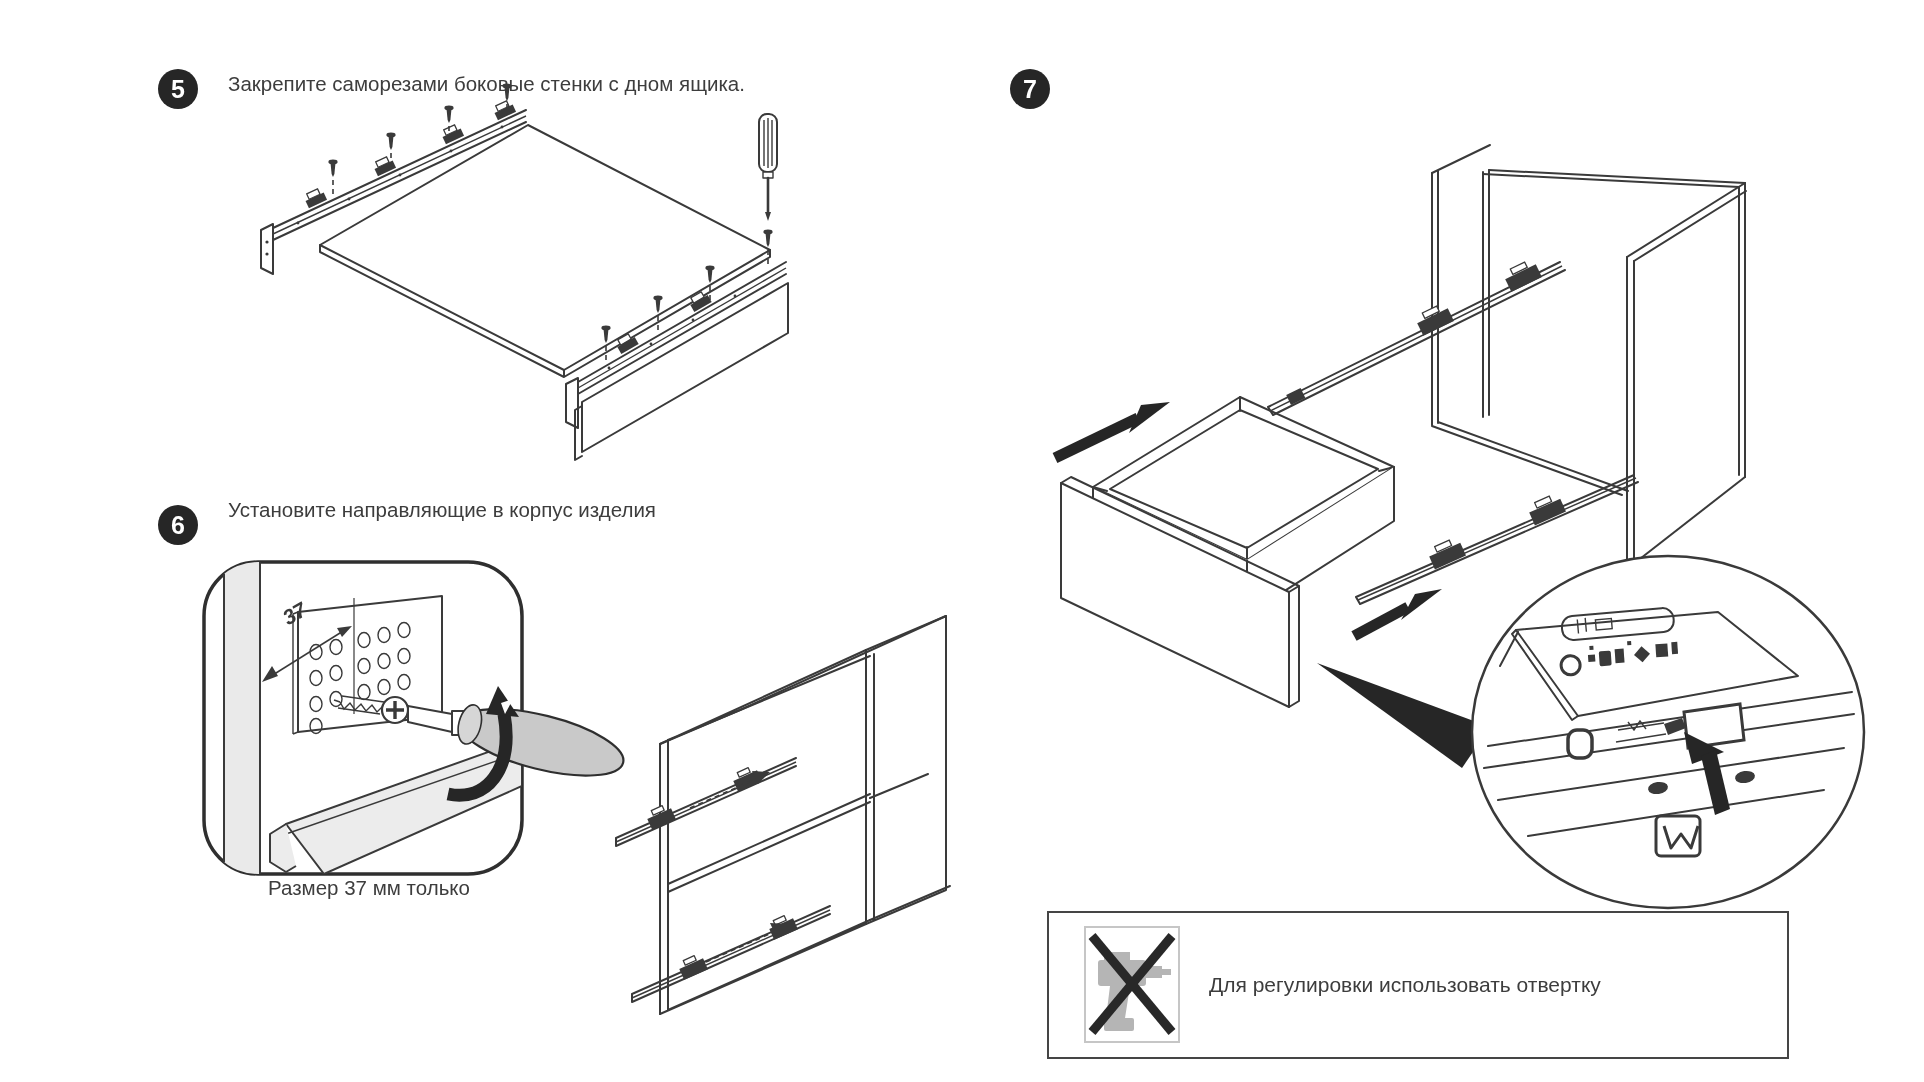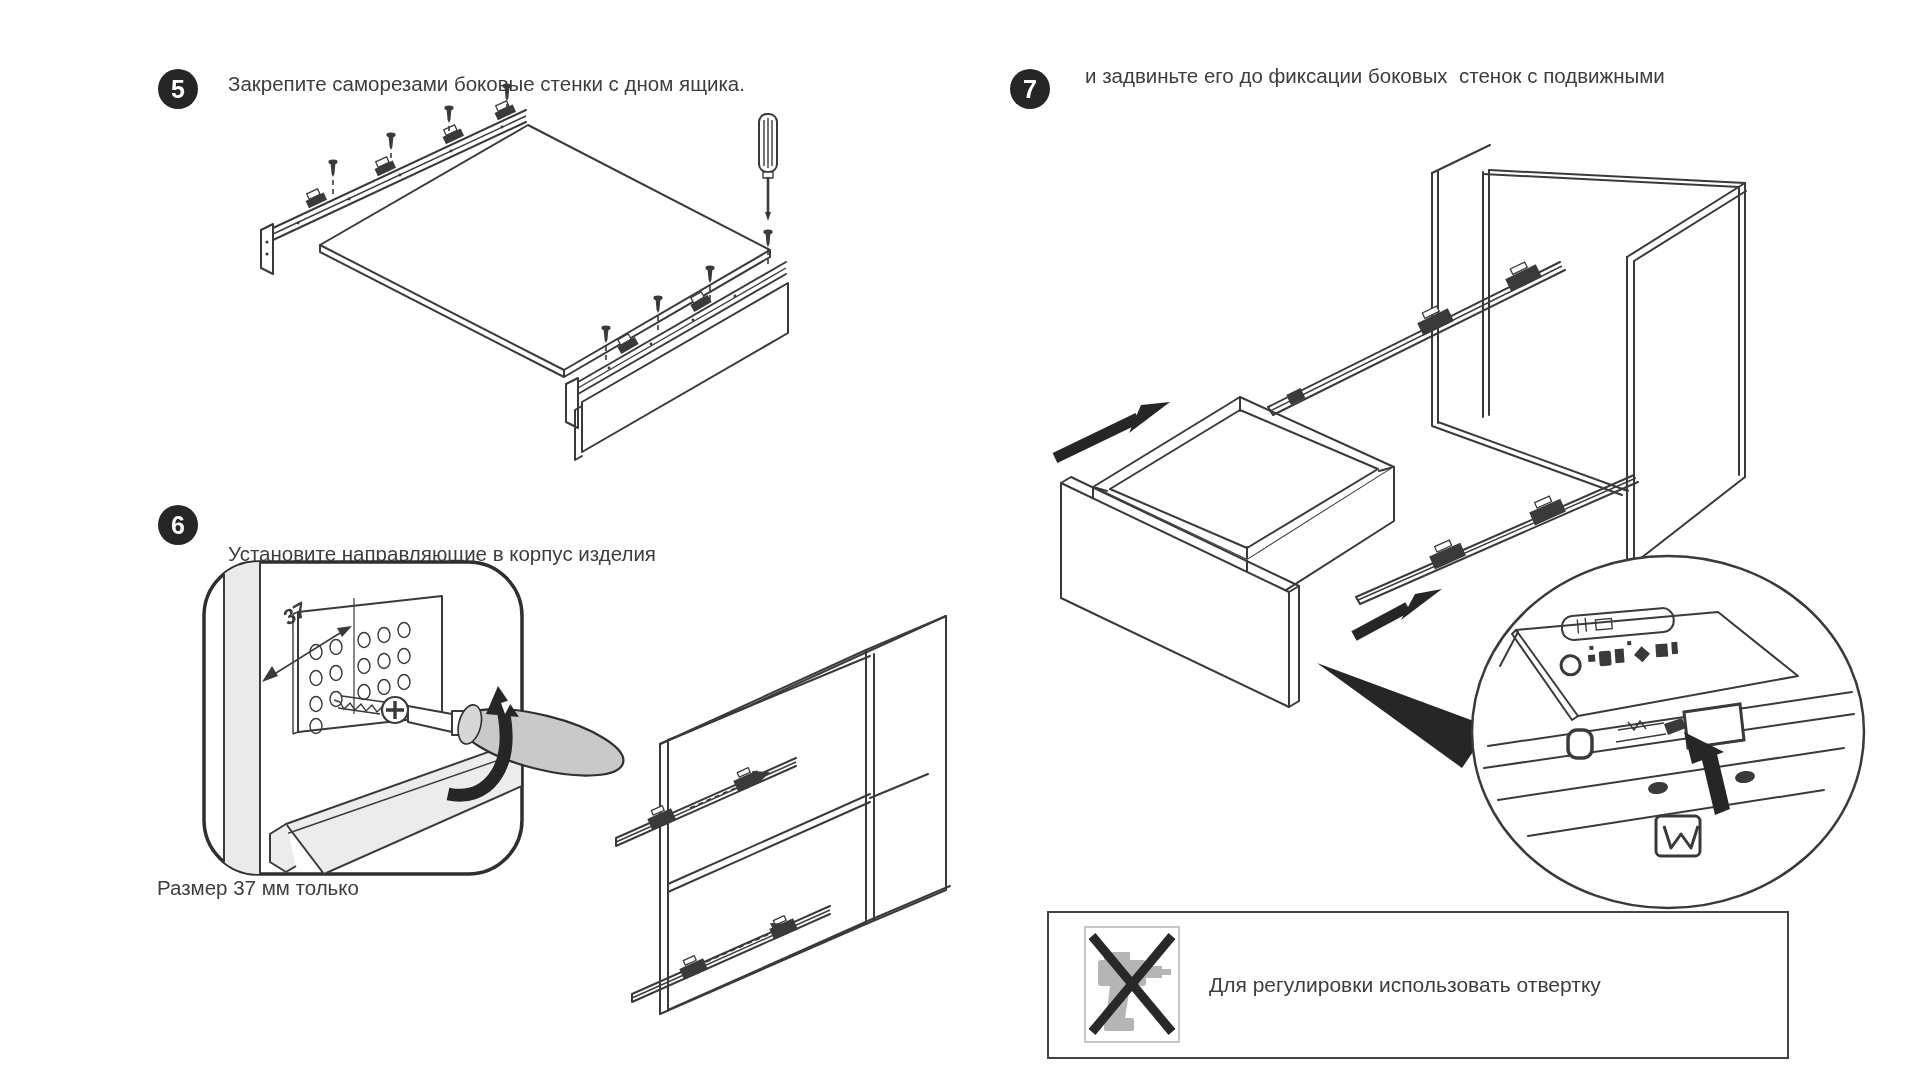--- a/index.html
+++ b/index.html
@@ -3,21 +3,21 @@
 <meta charset="utf-8">
 <style>
   html,body{margin:0;padding:0;background:#ffffff;}
   body{width:1924px;height:1082px;position:relative;overflow:hidden;
        font-family:"Liberation Sans", sans-serif;color:#3d3d3d;}
   .abs{position:absolute;}
   .badge{width:40px;height:40px;border-radius:50%;background:#262626;color:#ffffff;
          display:flex;align-items:center;justify-content:center;
          font-size:25px;font-weight:bold;}
   .instr{font-size:20.5px;line-height:27px;white-space:pre;}
-  .caption{font-size:20.5px;line-height:27px;}
+  .caption{font-size:20.5px;line-height:27px;text-align:center;}
   .notebox{border:2px solid #454545;background:#ffffff;}
   .iconbox{position:absolute;left:35px;top:13px;width:96px;height:117px;
            border:2px solid #c6c6c6;box-sizing:border-box;}
   .notetext{position:absolute;left:160px;top:0;right:10px;height:100%;
             display:flex;align-items:center;font-size:21px;}
   svg{position:absolute;overflow:visible;}
   svg .ln{stroke:#3a3a3a;stroke-width:2;fill:none;stroke-linejoin:round;stroke-linecap:round;}
   svg .thin{stroke:#3a3a3a;stroke-width:1.4;fill:none;}
   svg .fl{fill:#3a3a3a;stroke:none;}
   svg .wh{fill:#ffffff;stroke:#3a3a3a;stroke-width:2;stroke-linejoin:round;}
@@ -113,21 +113,21 @@
       <line x1="540" y1="98" x2="540" y2="132" class="ln" style="stroke-width:2.6"></line>
       <polygon points="537,132 543,132 540,141" class="fl"></polygon>
       <use href="#scr5" transform="translate(540,152)"></use>
       <line class="dsh" x1="540" y1="170" x2="540" y2="188"></line>
     </g>
   </svg>
 
   <div class="abs badge" style="left:158px;top:505px;">
     <span>6</span>
   </div>
-  <div class="abs" style="left:228px;top:496px;margin-top:44px;">
+  <div class="abs" style="left:228px;top:496px;">
     <div class="instr">Установите направляющие в корпус изделия</div>
   </div>
 
   <svg id="s6a" style="left:198px;top:556px;" width="470" height="335" viewBox="0 0 470 335">
     <defs>
       <clipPath id="boxclip">
           <rect x="6" y="6" width="318" height="312" rx="54"></rect>
         </clipPath>
     </defs>
     <rect x="6" y="6" width="318" height="312" rx="54" fill="#ffffff" stroke="#2f2f2f" stroke-width="3.5"></rect>
@@ -236,21 +236,20 @@
     <g>
       <line x1="108" y1="388" x2="176" y2="358" class="dsh"></line>
       <polygon points="190,350 172,349 178,362" class="fl"></polygon>
     </g>
   </svg>
 
   <div class="abs badge" style="left:1010px;top:69px;">
     <span>7</span>
   </div>
   <div class="abs" style="left:1085px;top:62px;">
-    <div class="instr">и задвиньте его до фиксации боковых  стенок с подвижными</div>
   </div>
 
   <svg id="s7" style="left:848px;top:145px;" width="1025" height="660" viewBox="0 0 1025 660">
     <defs>
       <g id="brk7">
         <rect x="-17" y="-8" width="34" height="14" class="fl"></rect>
         <rect x="-8" y="-15" width="16" height="6" class="wh" style="stroke-width:1.3"></rect>
       </g>
     </defs>
 

